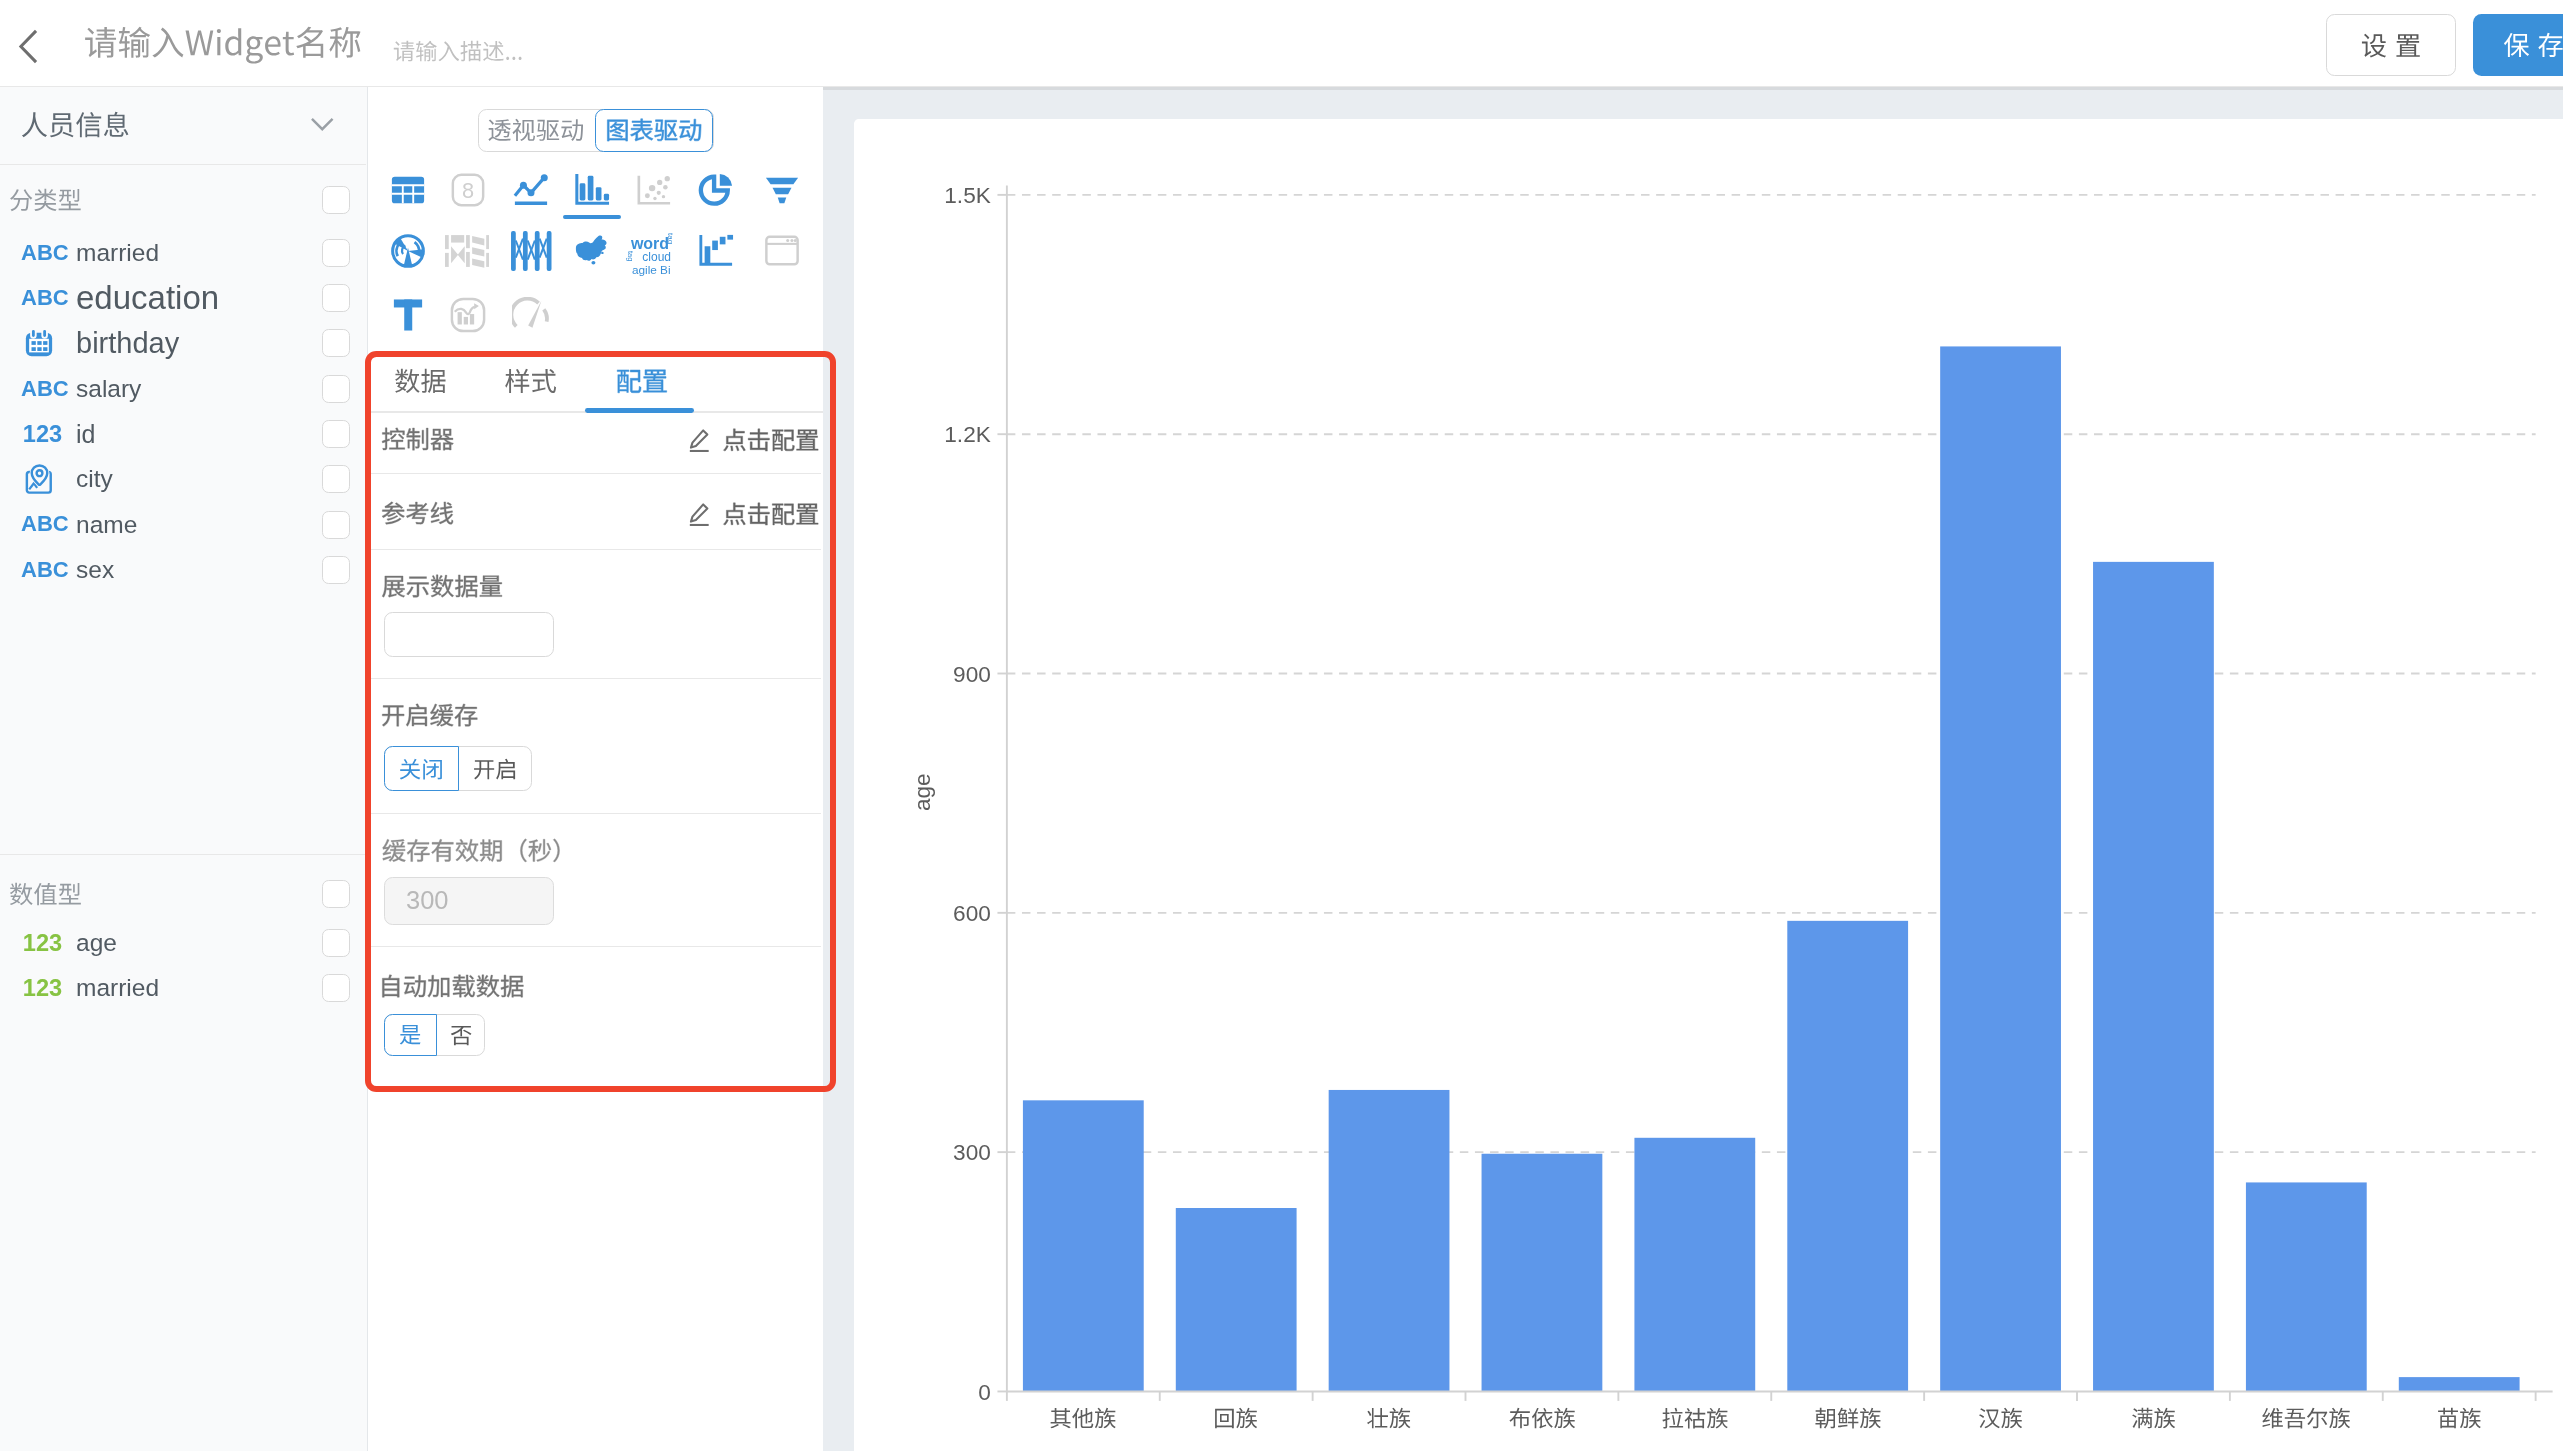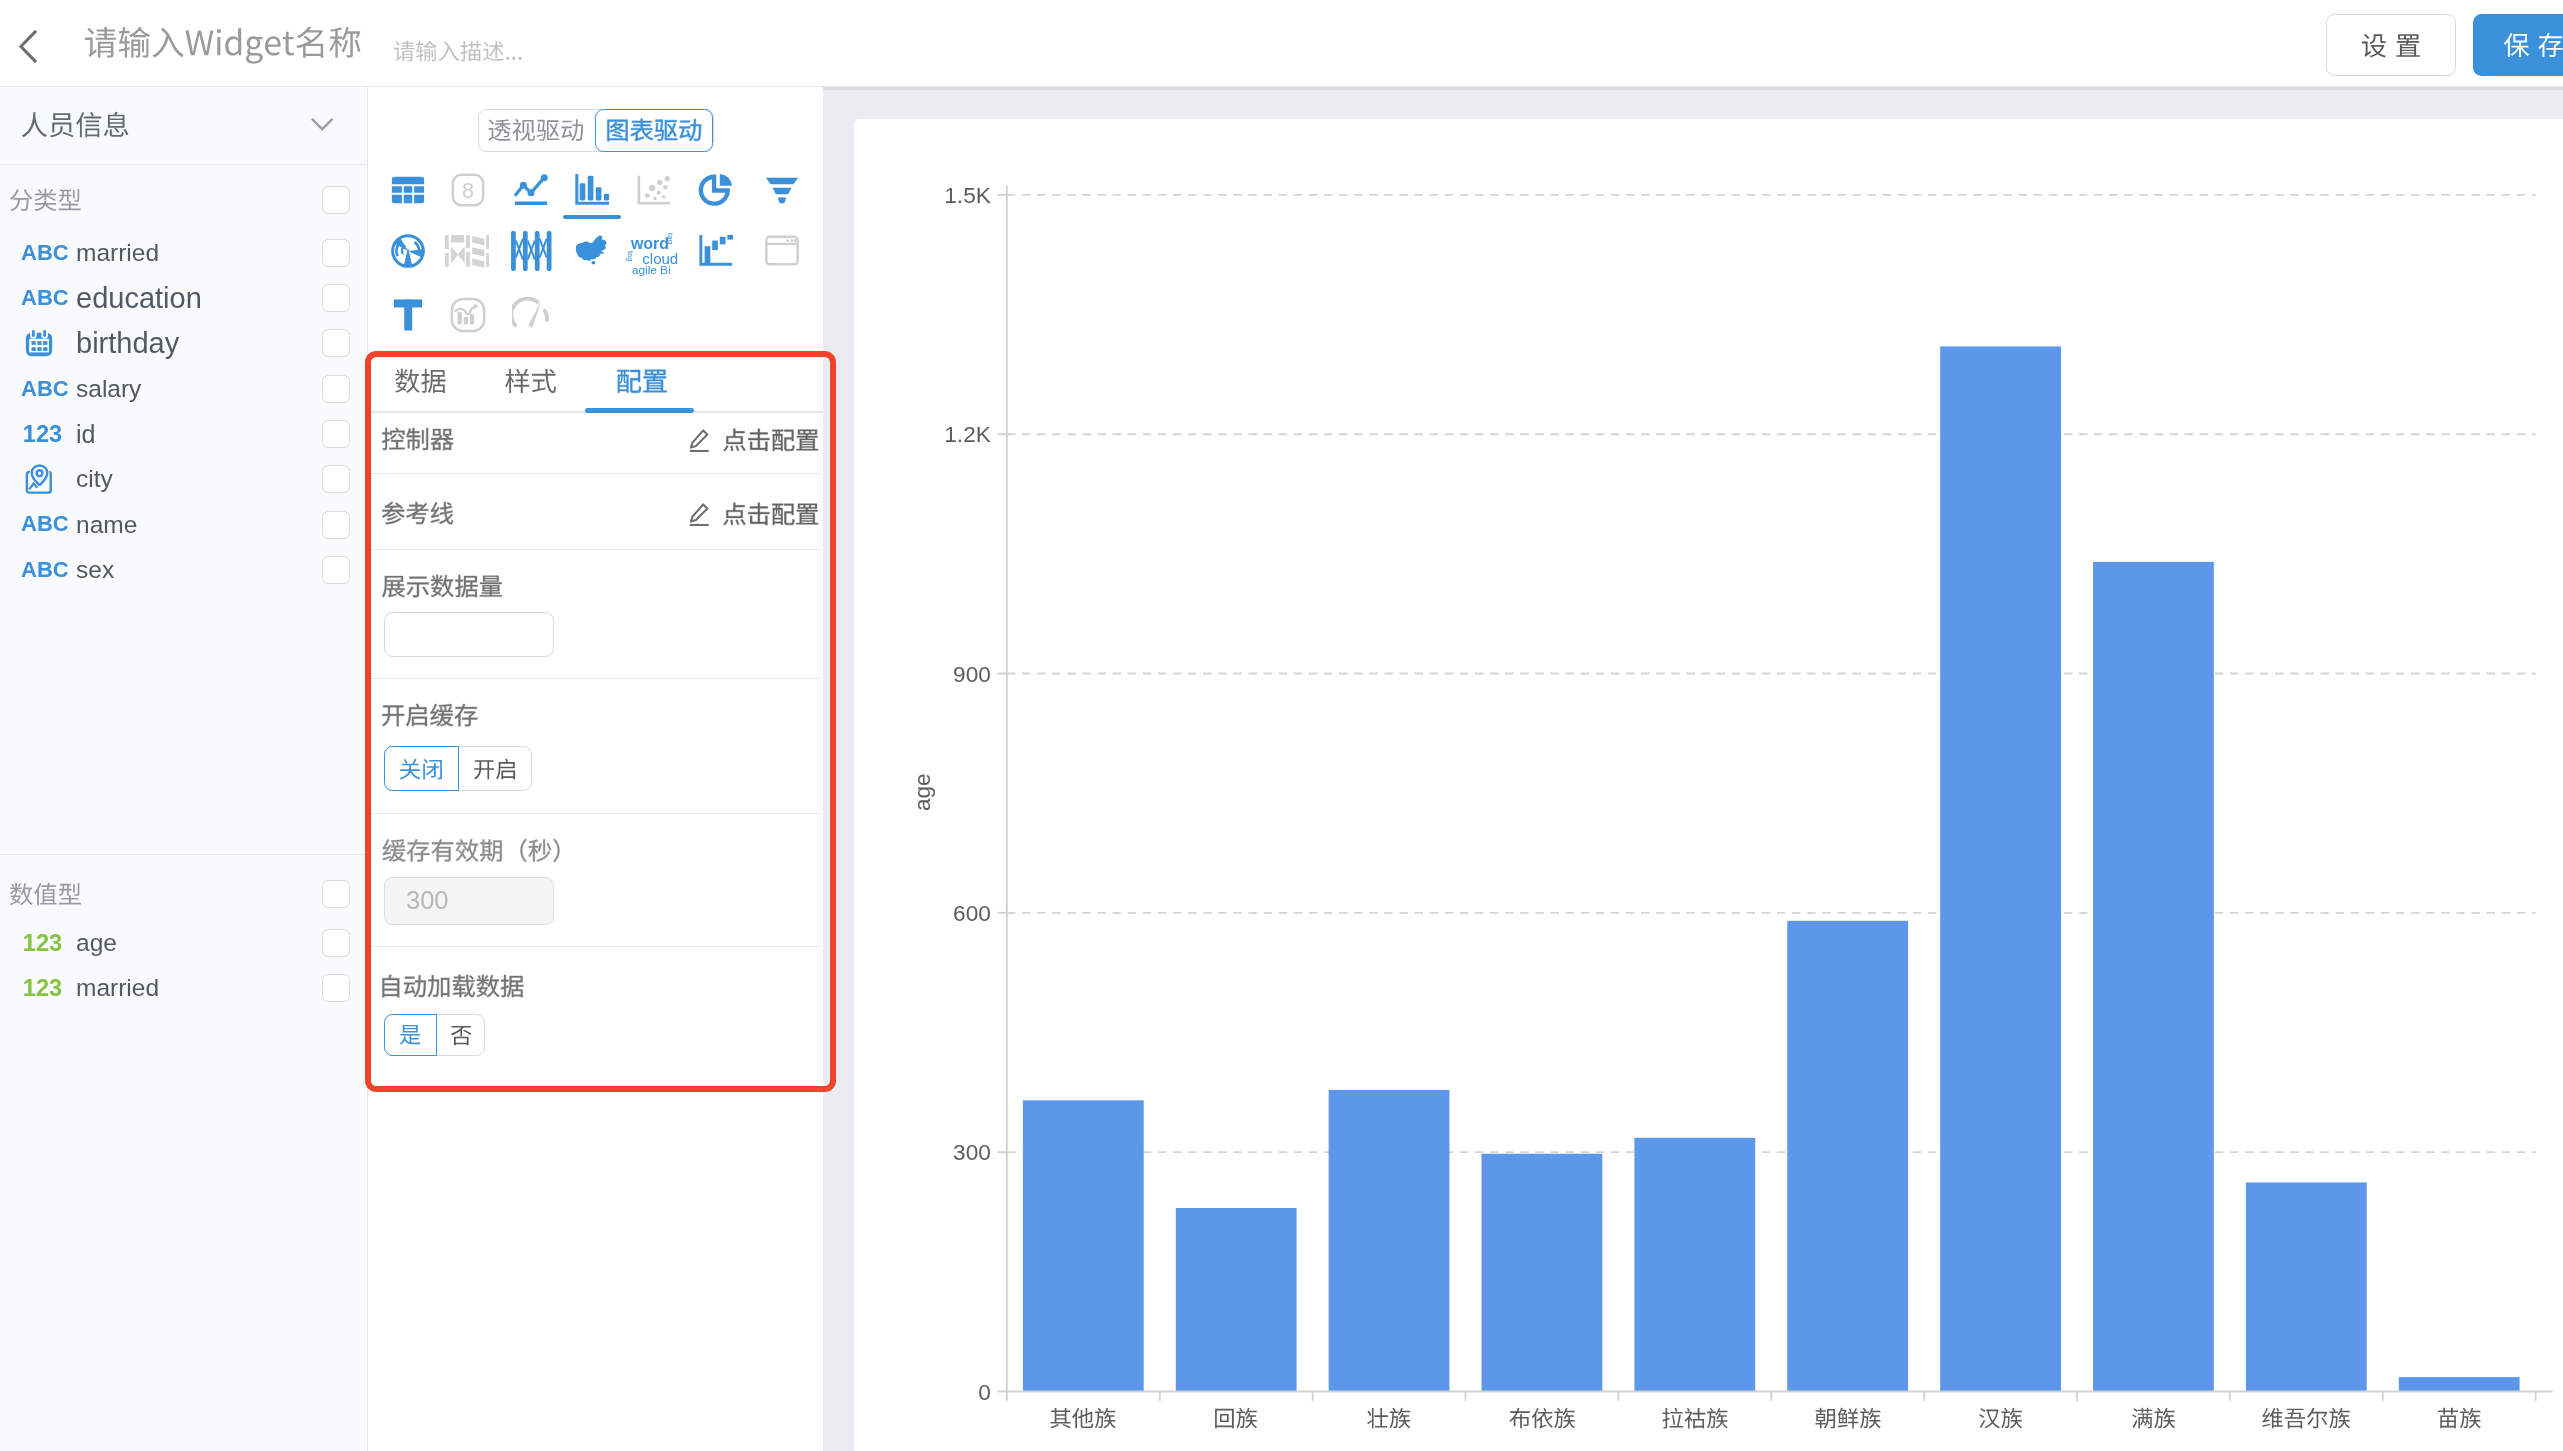--- a/index.html
+++ b/index.html
@@ -34,21 +34,21 @@
   </svg>
 <div class="abs" style="left:0;top:164px;width:366px;height:0.9px;background:#e8e8e8"></div>
 <svg style="position:absolute;left:6.6px;top:186px;" width="77" height="28" viewBox="0 0 82 30">
     <path transform="translate(1.9,24.8)" d="M17.5 -21.4 15.7 -20.6C17.6 -16.8 20.7 -12.6 23.4 -10.2C23.8 -10.7 24.5 -11.5 25.0 -11.9C22.3 -13.9 19.1 -17.9 17.5 -21.4ZM8.4 -21.3C6.9 -17.3 4.3 -13.7 1.1 -11.5C1.6 -11.1 2.5 -10.4 2.8 -10.0C3.5 -10.6 4.2 -11.2 4.9 -11.9V-10.1H9.9C9.3 -5.7 7.9 -1.5 1.7 0.5C2.1 0.9 2.7 1.7 2.9 2.2C9.5 -0.2 11.2 -4.9 11.9 -10.1H19.0C18.7 -3.6 18.3 -1.0 17.7 -0.4C17.4 -0.1 17.1 -0.1 16.6 -0.1C16.0 -0.1 14.4 -0.1 12.7 -0.2C13.0 0.3 13.3 1.2 13.3 1.7C14.9 1.8 16.5 1.9 17.4 1.8C18.3 1.7 18.9 1.5 19.4 0.9C20.4 -0.1 20.7 -3.1 21.1 -11.1C21.1 -11.3 21.1 -12.0 21.1 -12.0H5.0C7.2 -14.4 9.2 -17.4 10.5 -20.7Z M45.4 -21.4C44.8 -20.3 43.7 -18.7 42.8 -17.7L44.4 -17.1C45.3 -18.0 46.5 -19.4 47.4 -20.7ZM30.7 -20.5C31.8 -19.4 33.0 -17.9 33.5 -16.9L35.2 -17.8C34.7 -18.8 33.5 -20.3 32.3 -21.3ZM38.0 -21.8V-16.8H27.9V-15.0H36.4C34.3 -12.8 30.8 -11.0 27.4 -10.2C27.8 -9.8 28.3 -9.0 28.6 -8.6C32.2 -9.6 35.7 -11.6 38.0 -14.2V-9.9H39.9V-13.8C43.2 -12.1 47.1 -10.0 49.2 -8.6L50.2 -10.2C48.1 -11.5 44.4 -13.4 41.1 -15.0H50.3V-16.8H39.9V-21.8ZM38.0 -9.3C37.9 -8.3 37.8 -7.3 37.5 -6.5H27.7V-4.7H36.8C35.5 -2.2 32.9 -0.6 27.2 0.3C27.6 0.7 28.1 1.6 28.2 2.1C34.7 0.9 37.6 -1.2 38.9 -4.5C41.0 -0.8 44.6 1.3 49.8 2.1C50.0 1.5 50.6 0.7 51.0 0.3C46.3 -0.3 42.8 -1.9 40.9 -4.7H50.3V-6.5H39.6C39.8 -7.4 40.0 -8.3 40.1 -9.3Z M68.5 -20.4V-11.6H70.3V-20.4ZM73.4 -21.7V-10.1C73.4 -9.7 73.3 -9.6 72.9 -9.6C72.5 -9.6 71.2 -9.6 69.7 -9.6C70.0 -9.1 70.2 -8.3 70.3 -7.8C72.2 -7.8 73.5 -7.9 74.2 -8.2C75.0 -8.4 75.2 -8.9 75.2 -10.0V-21.7ZM62.1 -19.1V-15.5H58.9V-15.6V-19.1ZM53.7 -15.5V-13.7H56.9C56.6 -12.0 55.8 -10.2 53.5 -8.8C53.9 -8.6 54.5 -7.9 54.8 -7.5C57.5 -9.1 58.4 -11.5 58.7 -13.7H62.1V-8.1H63.9V-13.7H66.9V-15.5H63.9V-19.1H66.4V-20.8H54.6V-19.1H57.1V-15.7V-15.5ZM64.1 -8.6V-5.7H55.9V-4.0H64.1V-0.7H53.2V1.2H76.8V-0.7H66.1V-4.0H74.0V-5.7H66.1V-8.6Z" fill="#959ba1"></path>
   </svg>
 <div class="abs" style="left:322px;top:186px;width:28px;height:28px;background:#fff;border:1.9px solid #d9d9d9;border-radius:6.6px"></div>
 <div class="abs" style="left:21px;top:240px;width:43px;height:26.4px;font:bold 22px 'Liberation Sans';color:#3a90d9;letter-spacing:0px;line-height:26.4px;text-align:center">ABC</div>
 <div class="abs" style="left:76px;top:237px;height:32px;line-height:32px;font-size:24.5px;color:#515a62">married</div>
 <div class="abs" style="left:322px;top:239px;width:28px;height:28px;background:#fff;border:1.9px solid #d9d9d9;border-radius:6.6px"></div>
 <div class="abs" style="left:21px;top:285px;width:43px;height:26.4px;font:bold 22px 'Liberation Sans';color:#3a90d9;letter-spacing:0px;line-height:26.4px;text-align:center">ABC</div>
-<div class="abs" style="left:76px;top:282px;height:32px;line-height:32px;font-size:29px;color:#515a62">education</div>
+<div class="abs" style="left:76px;top:282px;height:32px;line-height:32px;font-size:33px;color:#515a62">education</div>
 <div class="abs" style="left:322px;top:284px;width:28px;height:28px;background:#fff;border:1.9px solid #d9d9d9;border-radius:6.6px"></div>
 <svg class="abs" style="left:23.6px;top:328px" width="30" height="30" viewBox="0 0 32 32">
     <rect x="2" y="5" width="28" height="25" rx="6" fill="#3a90d9"></rect>
     <rect x="5.5" y="11.5" width="21" height="14.5" fill="#fff"></rect>
     <g fill="#3a90d9">
       <rect x="8" y="14" width="4.6" height="4"></rect>
       <rect x="14.2" y="14" width="4.6" height="4"></rect>
       <rect x="20.4" y="14" width="4.6" height="4"></rect>
       <rect x="8" y="20.5" width="4.6" height="4"></rect>
       <rect x="14.2" y="20.5" width="4.6" height="4"></rect>
@@ -196,21 +196,21 @@
     </g>
   </svg>
 <svg class="abs" style="left:573px;top:234px" width="38" height="34" viewBox="0 0 40 36">
     <path d="M3 14 C3.5 10.5 7 9.5 10 9.5 C12 7.5 15 7.5 17 9 C18.5 10.5 20.5 9.5 21.5 8 C22.5 6 24.5 4.5 26 3 C27 1.8 29.5 1 30.5 2.5 C31.2 3.6 30.8 5 30.2 6 C32 5.5 34.5 6.5 35.2 8.5 C35.8 10.3 34.8 11.5 33.5 12 C34.8 13 35 15 33.8 16 C32.8 17 31.5 17 30.5 18 C29.8 19 29.5 21 28.5 22.5 C27.5 24 26 25 24.5 24.5 C23.5 26.5 21.5 27.5 19.5 26.5 C18.5 28.5 16 29 14.5 27.5 C12.5 28.5 10 27.5 9.5 25.5 C7 25 4.5 23.5 4.5 21 C3 19.5 2.8 16.5 3 14 Z" fill="#3a90d9"></path>
 <ellipse cx="21.5" cy="30.5" rx="2.1" ry="1.8" fill="#3a90d9"></ellipse>
     <circle cx="31" cy="20" r="1.3" fill="#3a90d9"></circle>
   </svg>
 <div class="abs" style="left:630px;top:233px;width:49px;height:42px;color:#3a90d9;font-family:'Liberation Sans';line-height:1">
 <div style="position:absolute;left:0.9px;top:2.8px;font-size:16px;font-weight:bold">word</div>
 <div style="position:absolute;left:44px;top:0px;font-size:8px;transform:rotate(90deg);transform-origin:left top">tag</div>
-<div style="position:absolute;left:12.3px;top:18px;font-size:15px">cloud</div>
+<div style="position:absolute;left:12.3px;top:18px;font-size:12px">cloud</div>
 <div style="position:absolute;left:3.8px;top:18px;font-size:7.5px;transform:rotate(90deg);transform-origin:left top">tag</div>
 <div style="position:absolute;left:1.9px;top:32px;font-size:11.8px">agile Bi</div>
   </div>
 <svg class="abs" style="left:698px;top:233px" width="36" height="36" viewBox="0 0 38 38">
     <path d="M3 2 L3 33 L36 33" fill="none" stroke="#3a90d9" stroke-width="3"></path>
 <g fill="#3a90d9">
       <rect x="7" y="14" width="6" height="19"></rect>
       <rect x="15" y="8" width="6" height="10"></rect>
       <rect x="23" y="4" width="6" height="8"></rect>
       <rect x="31" y="2" width="6" height="5"></rect>

